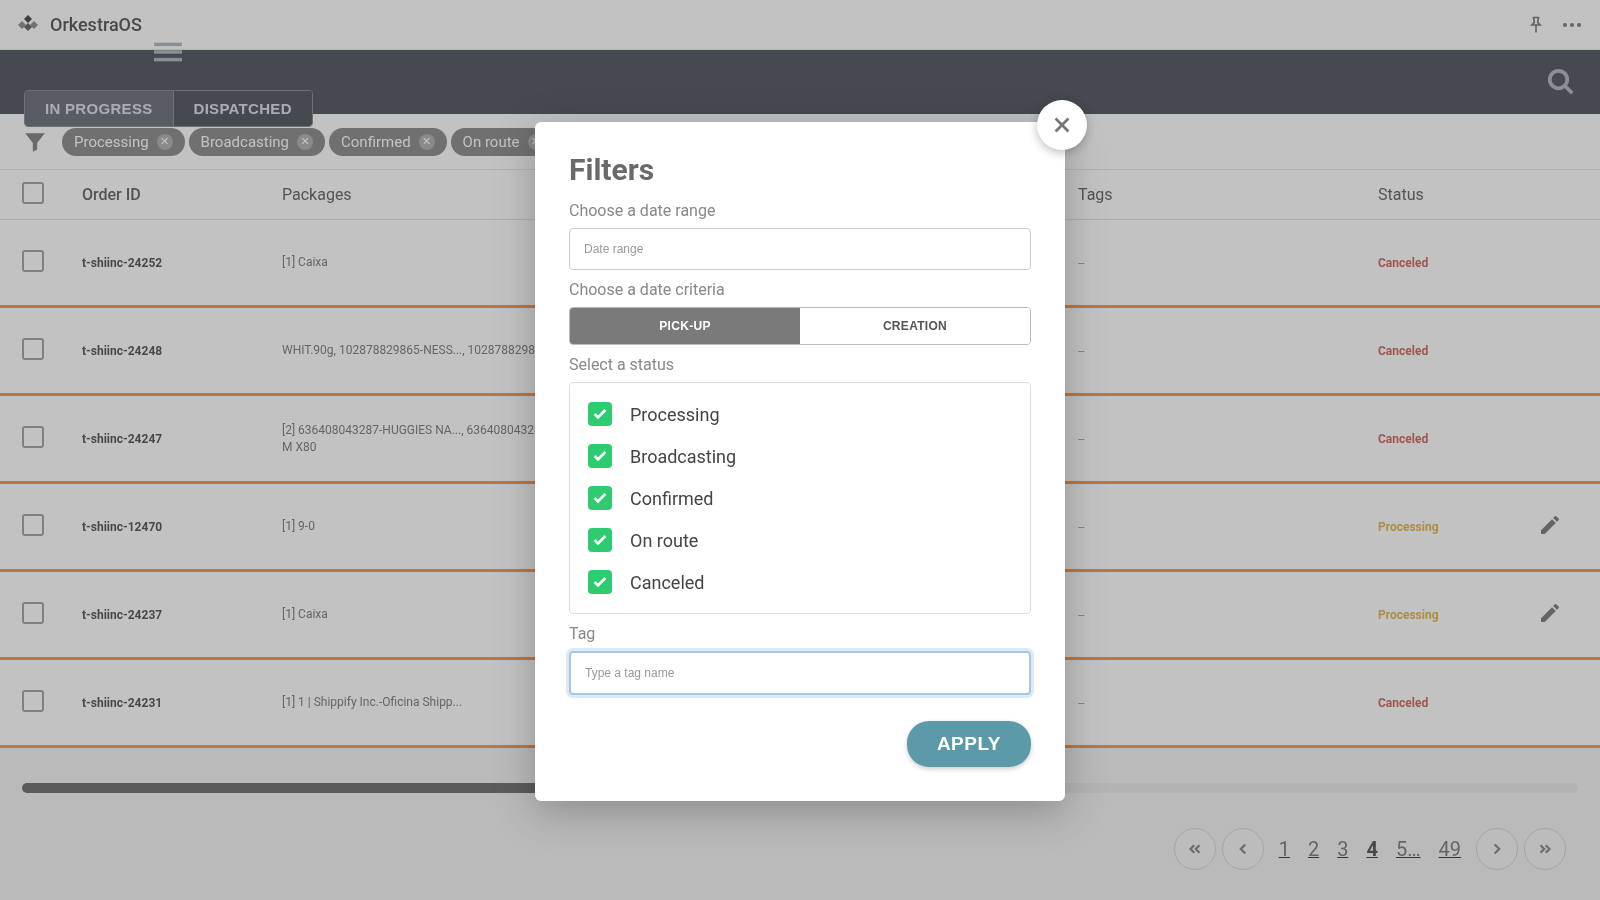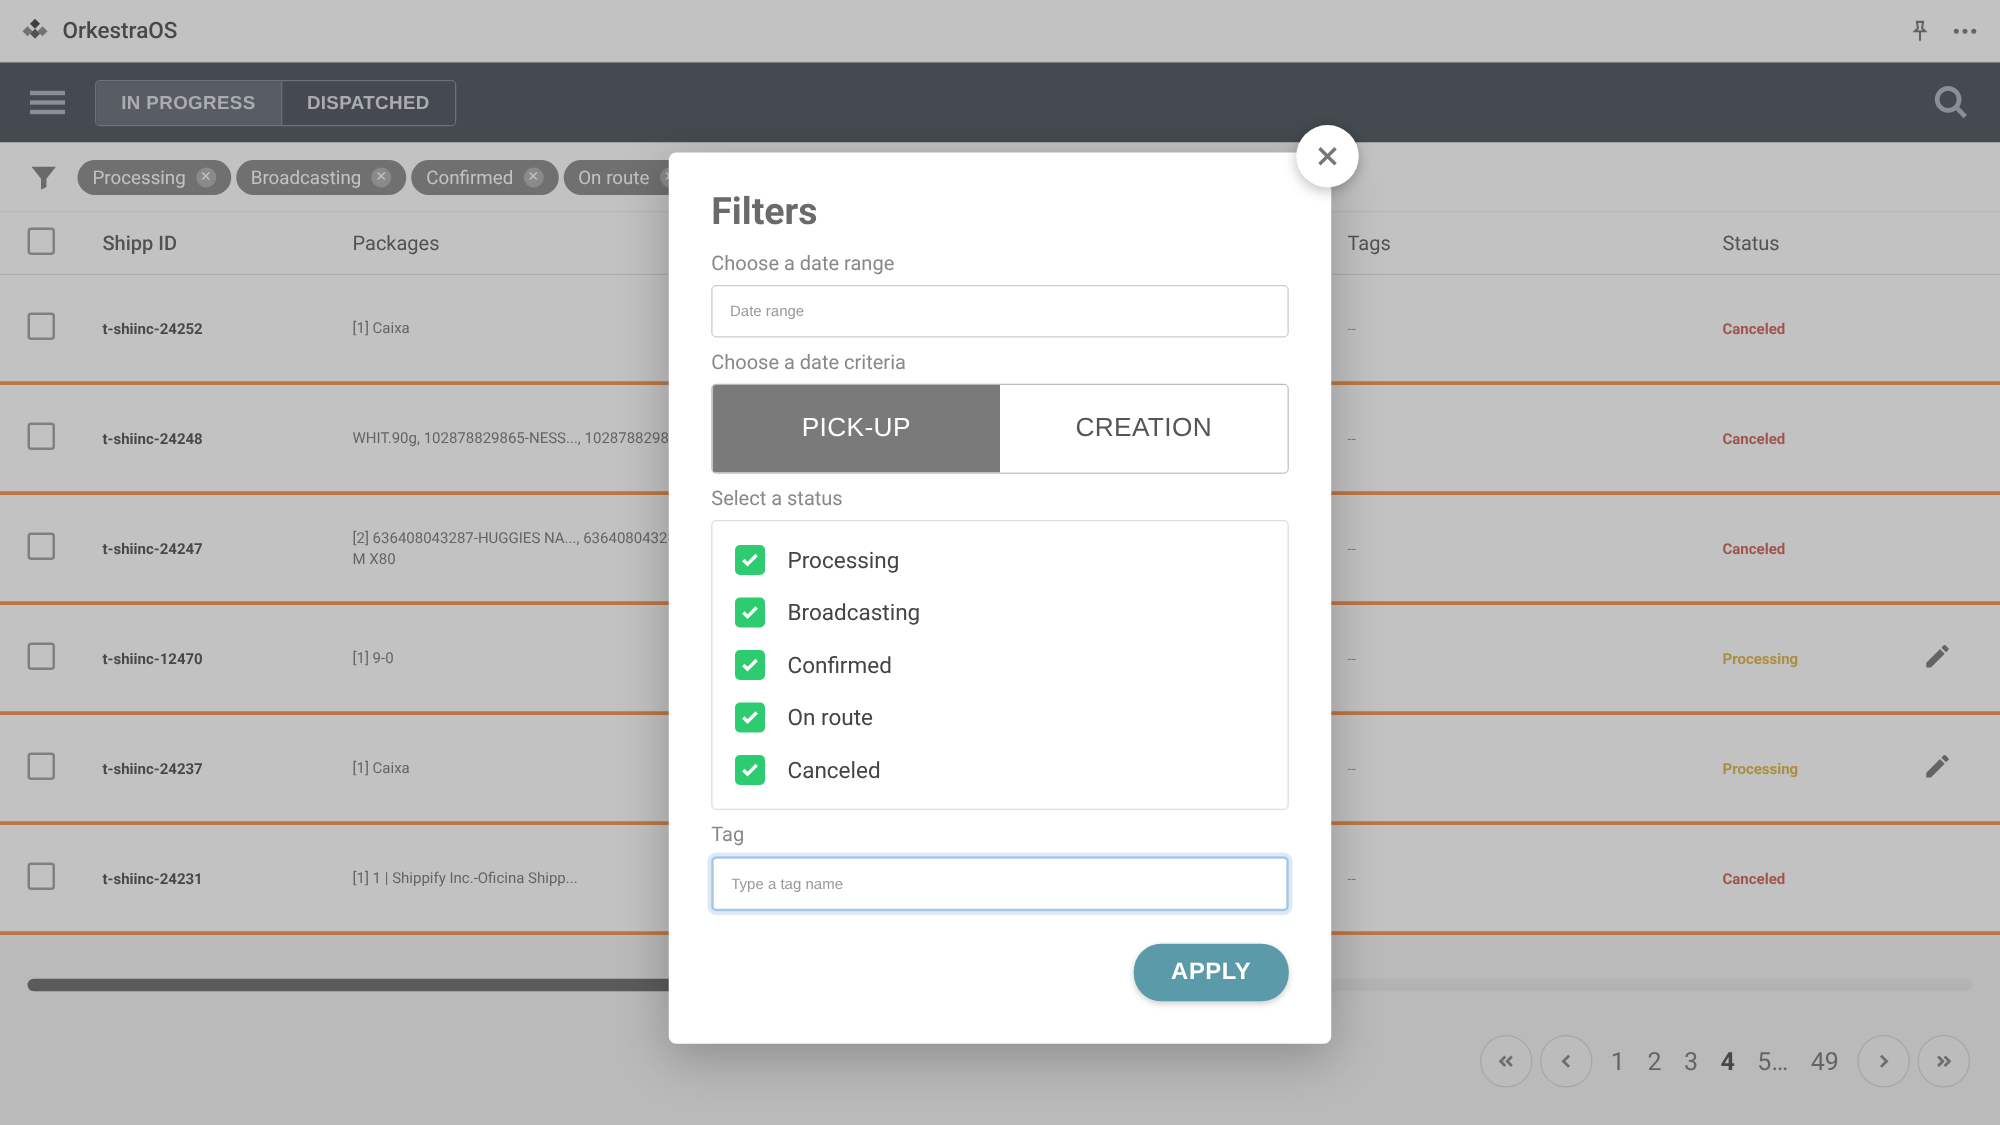--- a/index.html
+++ b/index.html
@@ -8,21 +8,21 @@
 
 .titlebar { height: 50px; background: #fff; border-bottom: 1px solid #e2e2e2; display: flex; align-items: center; padding: 0 16px; justify-content: space-between; gap: 36px; }
 .titlebar-left { display: flex; align-items: center; gap: 10px; }
 .logo { width: 24px; height: 24px; }
 .app-title { font-size: 18px; font-weight: 500; color: #222; }
 .titlebar-right { display: flex; align-items: center; gap: 14px; color: #555; }
 .titlebar-right .icon { cursor: pointer; }
 
 
 .navbar { height: 64px; background: #1c2530; display: flex; align-items: center; padding: 0 24px; justify-content: space-between; }
-.navbar-left { display: flex; align-items: center; gap: 24px; }
+.navbar-left { display: flex; align-items: center; gap: 24px; flex-direction: column; }
 .hamburger { color: #9aa3ad; cursor: pointer; }
 .seg { display: flex; border: 1px solid #666e77; border-radius: 4px; overflow: hidden; }
 .seg button { background: transparent; color: #d4d8dc; border: none; padding: 9px 20px; font-size: 15px; font-weight: 600; cursor: pointer; letter-spacing: .3px; }
 .seg button.active { background: #3f4852; border-right: 1px solid #666e77; }
 .seg button:not(.active) { background: #1c2530; }
 .search-icon { color: #9aa3ad; cursor: pointer; }
 
 
 .chiprow { height: 56px; background: #fff; border-bottom: 1px solid #e2e2e2; display: flex; align-items: center; padding: 0 22px; gap: 14px; }
 .funnel { color: #5f5f5f; }
@@ -46,34 +46,34 @@
 .status-canceled { color: #c0392b; font-weight: 700; }
 .status-processing { color: #d4a017; font-weight: 700; }
 .cbox { width: 22px; height: 22px; border: 2px solid #888; border-radius: 3px; display: inline-block; cursor: pointer; }
 .edit-pencil { color: #555; cursor: pointer; }
 
 
 .hscroll { position: absolute; left: 22px; right: 22px; top: 783px; height: 10px; background: #e4e4e4; border-radius: 5px; }
 .hscroll .thumb { position: absolute; left: 0; width: 66%; height: 100%; background: #444; border-radius: 5px; }
 
 
-.pager { position: absolute; right: 24px; top: 828px; display: flex; align-items: center; gap: 6px; }
+.pager { position: absolute; right: 34px; top: 828px; display: flex; align-items: center; gap: 6px; text-decoration: underline; }
 .pager .pbtn { width: 42px; height: 42px; border-radius: 50%; border: 1px solid #ccc; background: #f4f4f4; display: flex; align-items: center; justify-content: center; color: #666; cursor: pointer; font-size: 16px; }
 .pager .pnum { padding: 0 9px; font-size: 20px; color: #555; cursor: pointer; }
 .pager .pnum.current { font-weight: 700; color: #222; }
 
 
 .overlay { position: absolute; inset: 0; background: rgba(120,120,120,0.45); display: flex; align-items: flex-start; justify-content: center; }
 .modal { position: relative; width: 530px; background: #fff; border-radius: 6px; margin-top: 122px; padding: 30px 34px 34px; box-shadow: 0 10px 40px rgba(0,0,0,.25); }
 .modal h2 { font-size: 30px; font-weight: 700; color: #6a6a6a; margin-bottom: 14px; }
 .modal .label { color: #888; font-size: 16px; margin-bottom: 8px; margin-top: 10px; }
 .modal input[type=text] { width: 100%; border: 1px solid #ccc; border-radius: 4px; padding: 13px 14px; font-size: 12px; color: #444; }
 .modal input[type=text]::placeholder { color: #999; }
 .modal .seg2 { display: flex; border: 1px solid #bbb; border-radius: 4px; overflow: hidden; margin-bottom: 8px; }
-.modal .seg2 button { flex: 1; border: none; padding: 23px 0; font-size: 21px; font-weight: 400; cursor: pointer; letter-spacing: .3px; }
+.modal .seg2 button { flex: 1; border: none; padding: 11px 0; font-size: 12px; font-weight: 700; cursor: pointer; letter-spacing: .3px; }
 .modal .seg2 button.active { background: #7a7a7a; color: #fff; }
 .modal .seg2 button:not(.active) { background: #fff; color: #555; }
 .status-box { border: 1px solid #ddd; border-radius: 4px; padding: 10px 18px; }
 .status-row { display: flex; align-items: center; gap: 18px; padding: 9px 0; }
 .gbox { width: 24px; height: 24px; background: #2ecc71; border-radius: 4px; display: flex; align-items: center; justify-content: center; cursor: pointer; }
 .gbox svg { stroke: #fff; }
 .status-row span { font-size: 18px; color: #444; }
 .tag-input { border: 2px solid #a6c8e6 !important; box-shadow: 0 0 0 3px rgba(120,170,220,.25); }
 .apply-btn { float: right; margin-top: 26px; background: #5b9aa8; color: #fff; border: none; border-radius: 22px; padding: 12px 30px; font-size: 19px; font-weight: 700; letter-spacing: .5px; cursor: pointer; box-shadow: 0 2px 5px rgba(0,0,0,.2); }
 .close-btn { position: absolute; top: -22px; right: -22px; width: 50px; height: 50px; border-radius: 50%; background: #fff; box-shadow: 0 3px 10px rgba(0,0,0,.25); display: flex; align-items: center; justify-content: center; color: #777; font-size: 26px; cursor: pointer; }
@@ -141,21 +141,21 @@
         <span class="x">✕</span>
       </span> <span class="chip">
         <span>Canceled</span>
         <span class="x">✕</span>
       </span> </span>
 </div>
 
 <div class="table">
   <div class="thead">
     <div class="col-check"><span class="cbox"></span></div>
-    <div class="col-id">Shipp ID</div>
+    <div class="col-id">Order ID</div>
     <div class="col-pack">Packages</div>
     <div class="col-gap"></div>
     <div class="col-tags">Tags</div>
     <div class="col-status">Status</div>
     <div class="col-edit"></div>
   </div>
   <div id="rows-mount">
       <div class="trow">
     <div class="col-check"><span class="cbox"></span></div>
     <div class="col-id">t-shiinc-24252</div>

